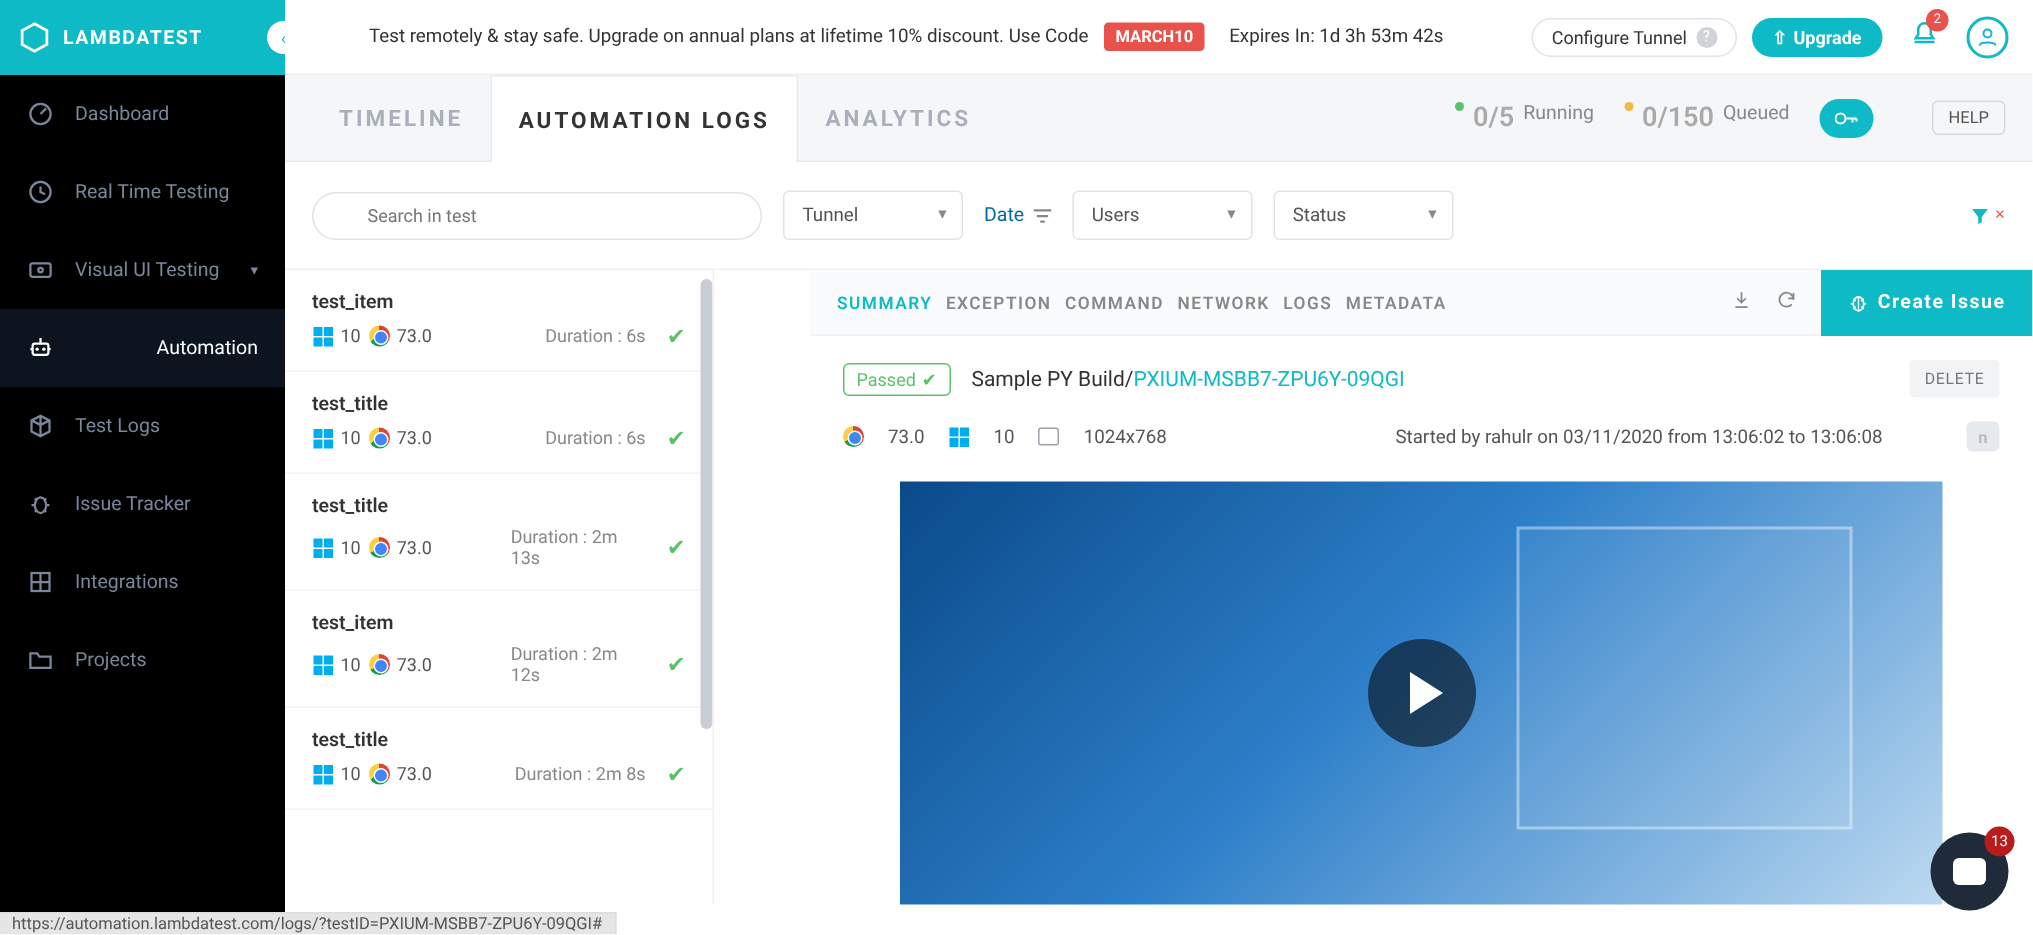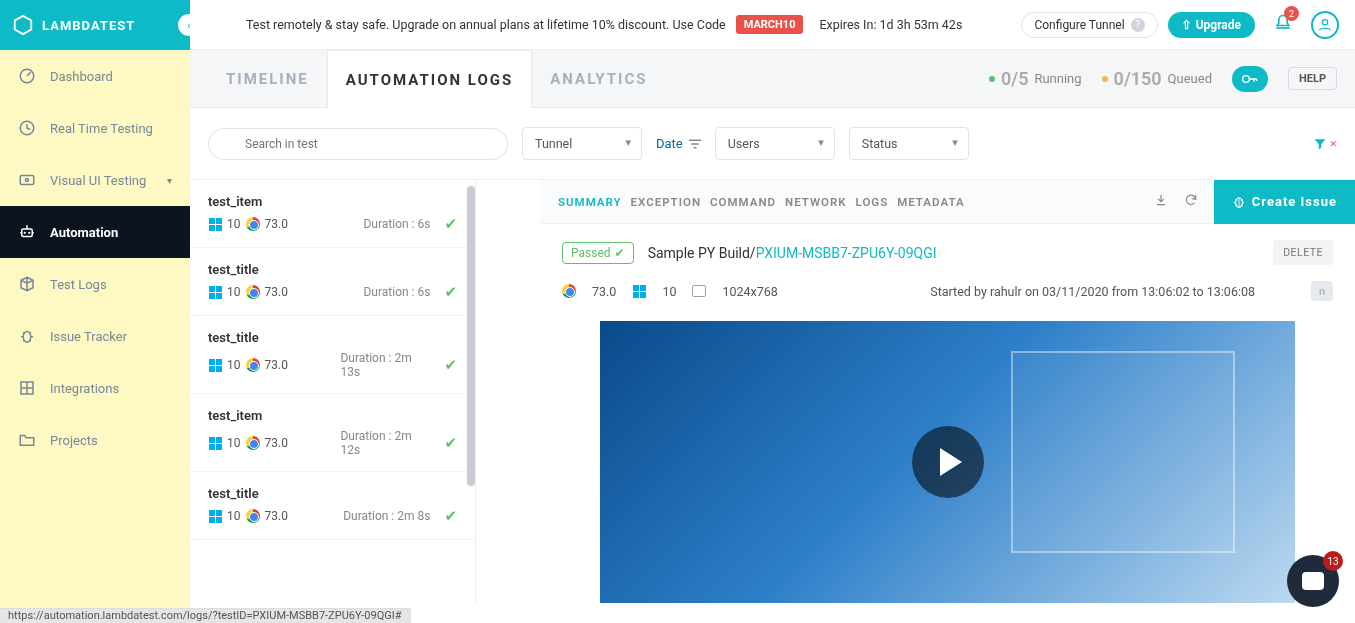--- a/index.html
+++ b/index.html
@@ -1,25 +1,25 @@
 <!DOCTYPE html>
 <html><head>
 <meta charset="utf-8">
 <style>
 * { margin: 0; padding: 0; box-sizing: border-box; font-family: -apple-system, BlinkMacSystemFont, "Segoe UI", Roboto, sans-serif; }
 body { width: 1355px; height: 623px; overflow: hidden; background: #fff; position: relative; }
 
 
-.sidebar { position: absolute; left: 0; top: 0; width: 190px; height: 620px; background: #fef9c3; color: #7a8699; }
+.sidebar { position: absolute; left: 0; top: 0; width: 190px; height: 620px; background: #000000; color: #7a8699; }
 .sidebar-header { height: 50px; background: #0ebac5; display: flex; align-items: center; padding: 0 12px; color: #fff; }
 .sidebar-logo { display: flex; align-items: center; gap: 8px; font-weight: 700; letter-spacing: 1px; font-size: 13px; }
 .sidebar-hexagon { width: 22px; height: 22px; }
 .sidebar-toggle { position: absolute; left: 178px; top: 14px; width: 22px; height: 22px; background: #fff; border-radius: 50%; display: flex; align-items: center; justify-content: center; color: #0ebac5; font-size: 11px; z-index: 5; }
 .sidebar-item { display: flex; align-items: center; gap: 14px; height: 52px; padding: 0 18px; font-size: 13px; cursor: pointer; }
-.sidebar-item.active { background: #0c1420; color: #fff; font-weight: 700; }
+.sidebar-item.active { background: #0c1420; color: #fff; font-weight: 400; justify-content: space-between; }
 .sidebar-item .chev { margin-left: auto; font-size: 10px; }
 .sidebar-icon { width: 18px; height: 18px; display: flex; align-items: center; justify-content: center; }
 
 
 .topbar { position: absolute; left: 190px; right: 0; top: 0; height: 50px; display: flex; align-items: center; padding: 0 16px; gap: 10px; font-size: 12.5px; color: #333; border-bottom: 1px solid #eef1f4; }
 .promo-text { flex: none; margin-left: 40px; }
 .promo-code { background: #e8524b; color: #fff; padding: 3px 8px; border-radius: 3px; font-weight: 700; font-size: 11px; }
 .promo-expires { margin-left: 6px; font-size: 12.5px; }
 .topbar-spacer { flex: 1; }
 .configure-btn { border: 1px solid #e0e3e8; background: #fff; padding: 5px 12px; border-radius: 14px; font-size: 12px; display: flex; align-items: center; gap: 6px; }
@@ -27,25 +27,25 @@
 .upgrade-btn { background: #0ebac5; color: #fff; padding: 6px 14px; border-radius: 14px; font-weight: 700; font-size: 12px; display: flex; align-items: center; gap: 4px; }
 .bell-wrap { position: relative; margin-left: 8px; }
 .bell-badge { position: absolute; top: -6px; right: -6px; background: #e8524b; color: #fff; border-radius: 50%; width: 15px; height: 15px; font-size: 9px; display: flex; align-items: center; justify-content: center; }
 .avatar { width: 28px; height: 28px; border: 2px solid #0ebac5; border-radius: 50%; margin-left: 8px; display: flex; align-items: center; justify-content: center; color: #0ebac5; }
 
 
 .tabs-row { position: absolute; left: 190px; right: 0; top: 50px; height: 58px; display: flex; align-items: stretch; padding: 0 0 0 18px; background: #f4f6f8; border-bottom: 1px solid #e6e9ed; gap: 48px; }
 .tab { padding: 0 18px; display: flex; align-items: center; font-size: 15px; font-weight: 700; letter-spacing: 2px; color: #a9b0bb; cursor: pointer; }
 .tab.active { background: #fff; color: #333; border-top: 1px solid #e6e9ed; border-left: 1px solid #e6e9ed; border-right: 1px solid #e6e9ed; margin-bottom: -1px; }
 .tabs-right { margin-left: auto; display: flex; align-items: center; gap: 20px; padding-right: 18px; font-size: 13px; }
-.stat { display: flex; align-items: center; gap: 6px; color: #888; }
+.stat { display: flex; gap: 6px; color: #888; }
 .stat .dot { width: 6px; height: 6px; border-radius: 50%; }
 .stat .num { font-size: 18px; font-weight: 600; color: #aaa; }
 .key-btn { width: 36px; height: 26px; background: #0ebac5; color: #fff; border-radius: 14px; display: flex; align-items: center; justify-content: center; }
-.help-btn { border: 1px solid #d6dae0; padding: 4px 10px; border-radius: 4px; font-size: 11px; font-weight: 700; color: #555; }
+.help-btn { border: 1px solid #d6dae0; padding: 4px 10px; border-radius: 4px; font-size: 11px; font-weight: 400; color: #555; margin-left: 19px; }
 
 
 .filter-row { position: absolute; left: 190px; right: 0; top: 108px; height: 72px; background: #fff; display: flex; align-items: center; padding: 0 18px; gap: 14px; border-bottom: 1px solid #eef1f4; }
 .search-input { width: 300px; border: 1px solid #e0e3e8; border-radius: 20px; padding: 8px 14px 8px 36px; font-size: 12px; position: relative; }
 .search-wrap { position: relative; }
 .search-wrap .search-ic { position: absolute; left: 13px; top: 9px; color: #9aa1ac; }
 .select { border: 1px solid #e0e3e8; border-radius: 4px; padding: 8px 30px 8px 12px; font-size: 12.5px; color: #555; position: relative; min-width: 120px; cursor: pointer; }
 .select::after { content: "▾"; position: absolute; right: 10px; top: 8px; color: #888; font-size: 11px; }
 .date-filter { display: flex; align-items: center; gap: 6px; font-size: 13px; color: #0369a1; }
 .filter-funnel { margin-left: auto; color: #0ebac5; font-size: 14px; display: flex; align-items: center; gap: 2px; }

